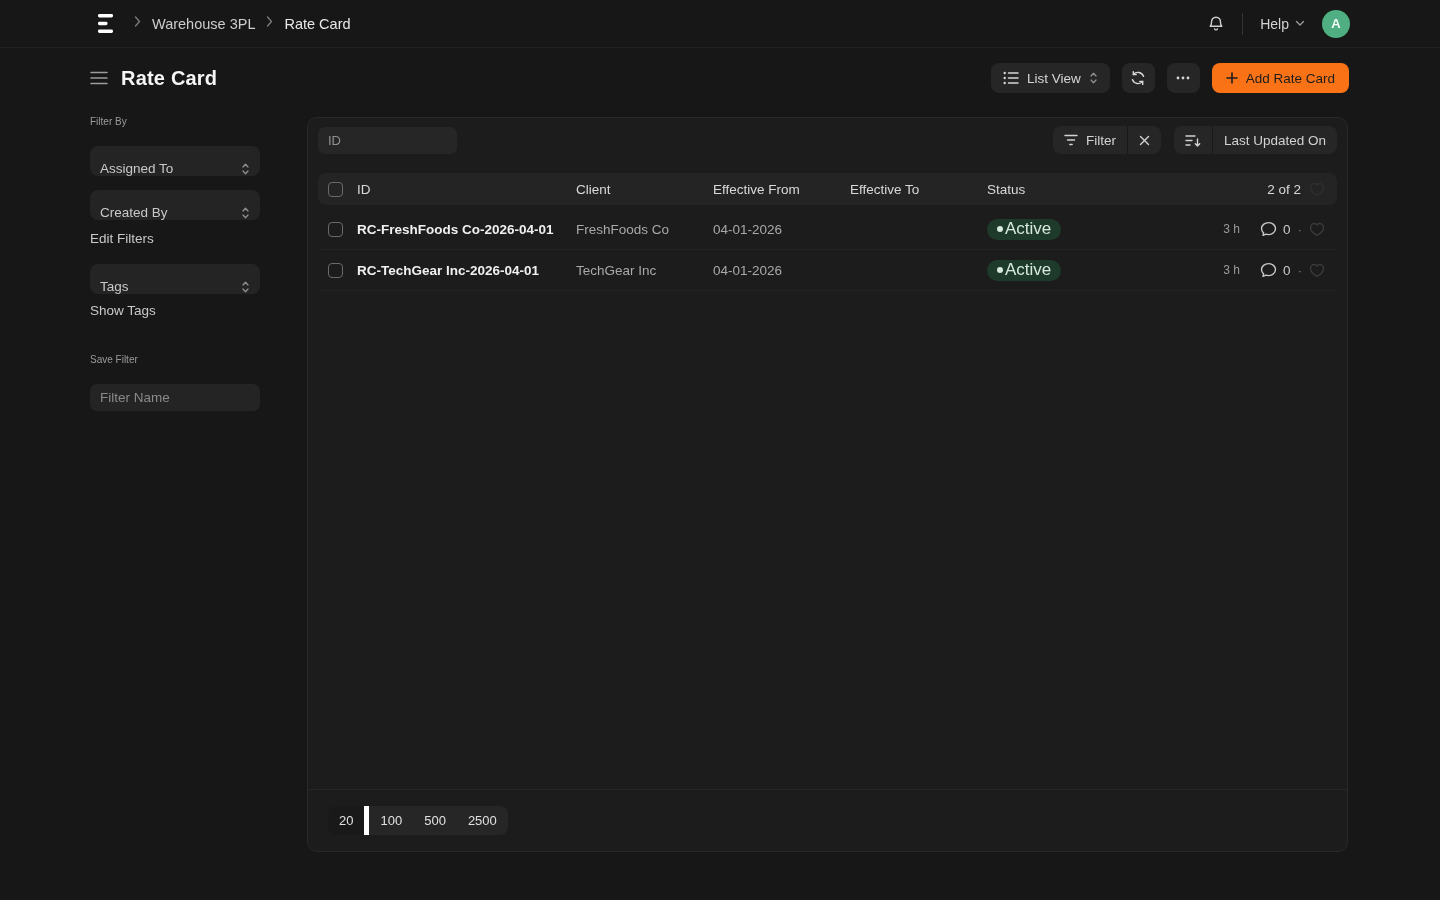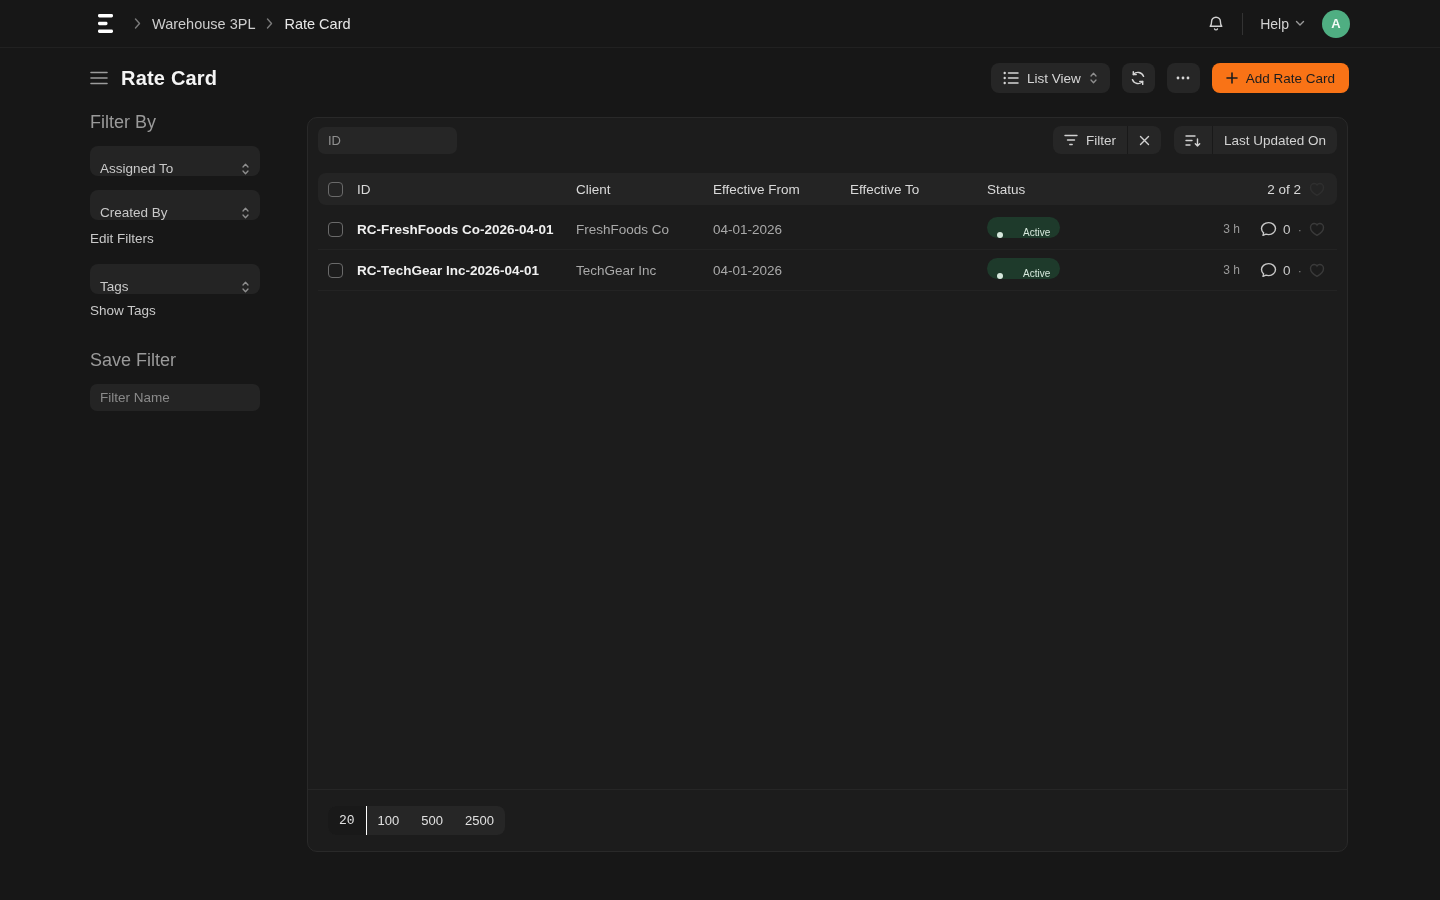--- a/index.html
+++ b/index.html
@@ -12,21 +12,21 @@
   svg { display:block; }
 
   
   .navbar {
     position:absolute; top:0; left:0; right:0; height:48px;
     display:flex; align-items:center; padding:0 90px;
     border-bottom:1px solid #212121;
   }
   .nav-left { display:flex; align-items:center; }
   .logo { margin-left:8px; cursor:pointer; }
-  .breadcrumb { display:flex; align-items:center; gap:11px; margin-left:21px; font-size:14.5px; }
+  .breadcrumb { display:flex; gap:11px; margin-left:21px; font-size:14.5px; }
   .crumb { color:#cdcdcd; cursor:pointer; }
   .crumb.current { color:#e8e8e8; }
   .nav-right { margin-left:auto; display:flex; align-items:center; gap:17px; }
   .search-box {
     width:303px; height:29px; background:#242424; border-radius:8px;
     display:flex; align-items:center; gap:9px; padding:0 12px;
   }
   .search-box input {
     flex:1; background:transparent; border:none; outline:none;
     color:#cfcfcf; font-size:13.5px; font-family:inherit;
@@ -53,21 +53,21 @@
   .btn {
     height:30px; background:#262626; border:none; border-radius:8px;
     color:#d6d6d6; font-size:13.5px; font-family:inherit;
     display:flex; align-items:center; gap:8px; padding:0 12px; cursor:pointer;
   }
   .icon-btn { width:33px; justify-content:center; padding:0; }
   .btn-primary { font-weight:500; padding:0 14px; }
 
   
   .sidebar { position:absolute; left:90px; top:110px; width:170px; }
-  .side-label { font-size:18px; color:#9a9a9a; line-height:16px; margin-top:4px; }
+  .side-label { font-size:10px; color:#9a9a9a; line-height:16px; margin-top:4px; }
   .side-select {
     height:30px; background:#242424; border-radius:8px;
     display:flex; align-items:flex-end; justify-content:space-between;
     padding:0 10px; color:#c9c9c9; font-size:13.5px; cursor:pointer;
   }
   .mt16{margin-top:16px;} .mt14{margin-top:14px;} .mt10{margin-top:10px;}
   .mt8{margin-top:8px;} .mt32{margin-top:32px;}
   .side-link { font-size:13.5px; color:#c9c9c9; line-height:18px; cursor:pointer; width:max-content; }
   .caret-updown { color:#8f8f8f; }
   .filter-name-input {
@@ -115,43 +115,43 @@
   .count-label { color:#d9d9d9; margin-right:8px; }
   .heart-faint { color:#2f2f2f; }
 
   .rows { position:absolute; top:91px; left:10px; right:10px; }
   .row { height:41px; display:flex; align-items:center; border-bottom:1px solid #232323; }
   .row .cell-id {
     font-weight:700; color:#f0f0f0; white-space:nowrap; overflow:hidden; cursor:pointer;
   }
   .row .cell-client, .row .cell-from, .row .cell-to { color:#a9a9a9; }
   .badge {
-    display:inline-flex; align-items:flex-end; gap:20px; height:21px; padding:0 10px;
-    border-radius:11px; font-size:10px;
+    display:inline-flex; align-items:center; gap:2px; height:21px; padding:0 10px;
+    border-radius:11px; font-size:17px;
   }
   .badge-dot { width:6px; height:6px; border-radius:50%; }
   .meta-time { color:#9a9a9a; font-size:12px; margin-right:20px; }
   .comment-group { display:flex; align-items:center; gap:6px; color:#c9c9c9; cursor:pointer; }
   .dot-sep { color:#7a7a7a; margin:0 7px; }
   .heart-row { color:#3a3a3a; cursor:pointer; }
 
   .paginator {
     position:absolute; bottom:0; left:0; right:0; height:62px;
     border-top:1px solid #262626;
     display:flex; align-items:center; padding:0 20px;
   }
   .page-len-group {
     display:flex; align-items:stretch; height:29px; background:#262626;
     border-radius:8px; overflow:hidden;
   }
   .page-len {
     display:flex; align-items:center; padding:0 11px;
     font-size:13px; color:#e0e0e0; cursor:pointer;
   }
-  .page-len.selected { background:#191919; border-right:1px solid #ffffff;font-family:Liberation Mono, monospace; }
+  .page-len.selected { background:#191919; border-right:5px solid #ffffff; }
 </style>
 </head>
 <body>
 
 <nav class="navbar">
   <div class="nav-left">
     <span class="logo">
       <span>
         <svg width="15" height="19" viewBox="0 0 15 19">
           <rect x="0" y="0" width="15" height="3.4" rx="1.4" fill="#ffffff"></rect>

